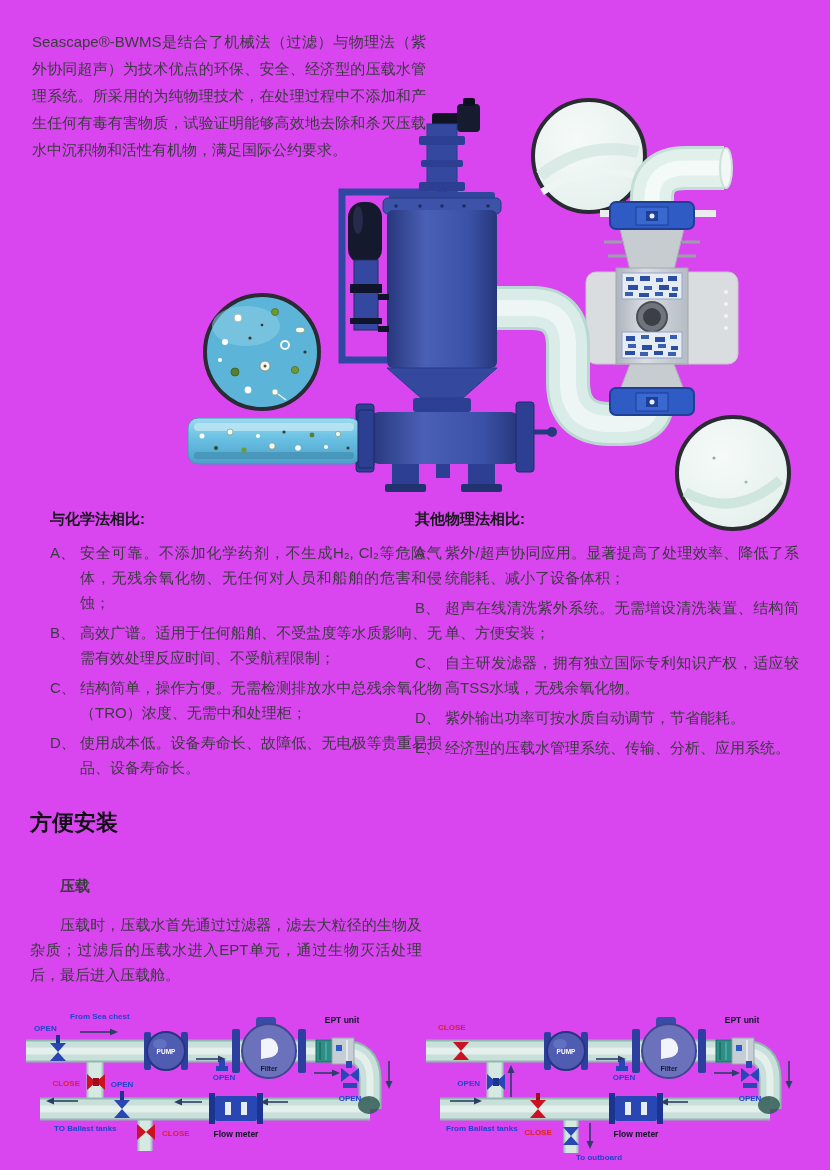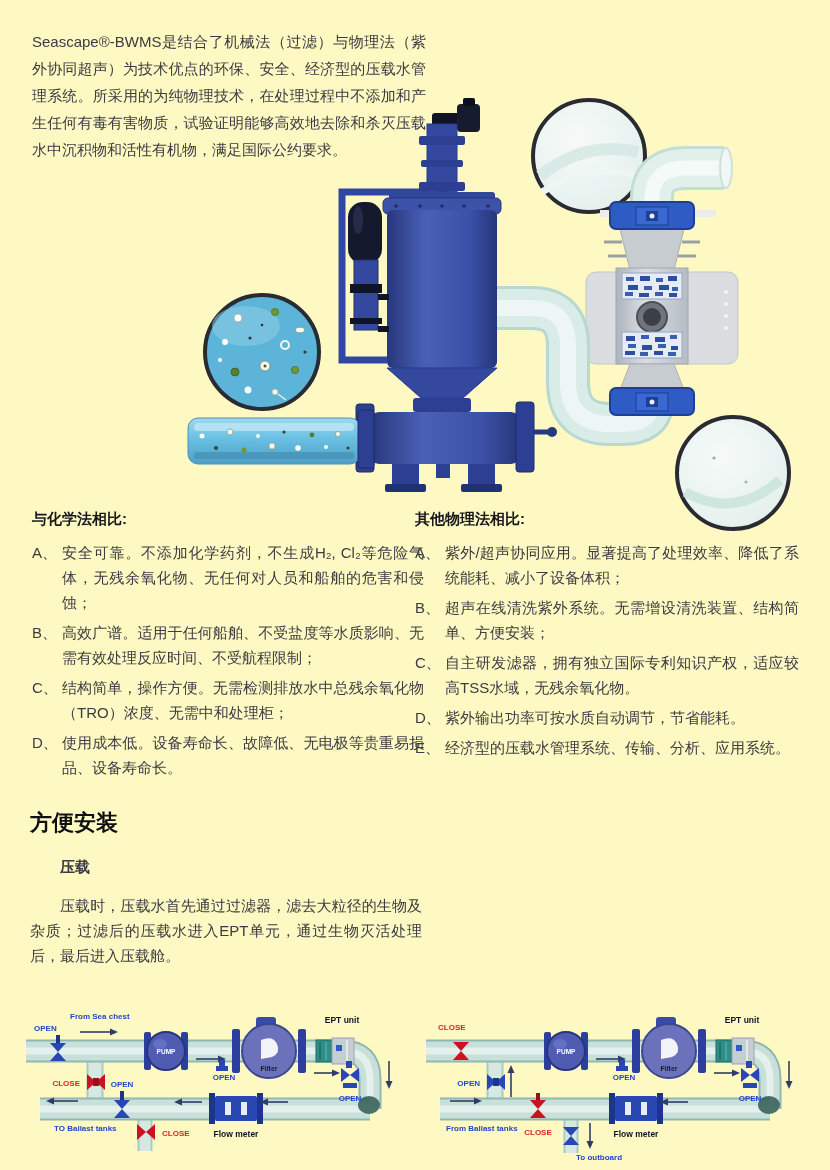--- a/index.html
+++ b/index.html
@@ -1,29 +1,29 @@
 <!DOCTYPE html>
 <html><head>
 <meta charset="utf-8">
 <style>
   html,body{margin:0;padding:0;background:#ffffff;}
-  .page{position:relative;width:830px;height:1170px;background:#fef9c3;overflow:hidden;
+  .page{position:relative;width:830px;height:1170px;background:#d946ef;overflow:hidden;
         font-family:"Liberation Sans","DejaVu Sans",sans-serif;}
   .intro{position:absolute;left:32px;top:28px;width:394px;font-size:15px;line-height:27px;
          color:#3b3b41;text-align:justify;}
   .cmp{position:absolute;top:510px;}
-  .cmp.left{left:32px;width:392px;}
+  .cmp.left{left:50px;width:392px;}
   .cmp.right{left:415px;width:384px;}
   .col-head{font-weight:700;color:#17171c;font-size:15px;margin:0 0 11px 0;}
   ul.pts{list-style:none;margin:0;padding:0;}
   ul.pts li{display:flex;font-size:15px;line-height:25px;color:#3b3b41;margin:0 0 5px 0;text-align:justify;}
   ul.pts .m{flex:0 0 30px;}
   ul.pts .t{flex:1;}
   .proc-title{position:absolute;left:30px;top:808px;font-size:22px;font-weight:700;color:#0f0f14;}
-  .proc-col{position:absolute;top:840px;}
+  .proc-col{position:absolute;top:859px;}
   .proc-col.left{left:30px;width:392px;}
   .proc-col.right{left:425px;width:382px;}
   .sub-head{font-weight:700;font-size:15px;color:#17171c;margin:0;}
   .proc-col p{margin:14px 0 0 0;font-size:15px;line-height:25px;color:#3b3b41;
               text-indent:2em;text-align:justify;}
   svg{display:block;}
   .illo{position:absolute;left:180px;top:80px;}
   .diag{position:absolute;top:1005px;}
   .diag.left{left:26px;}
   .diag.right{left:426px;}

